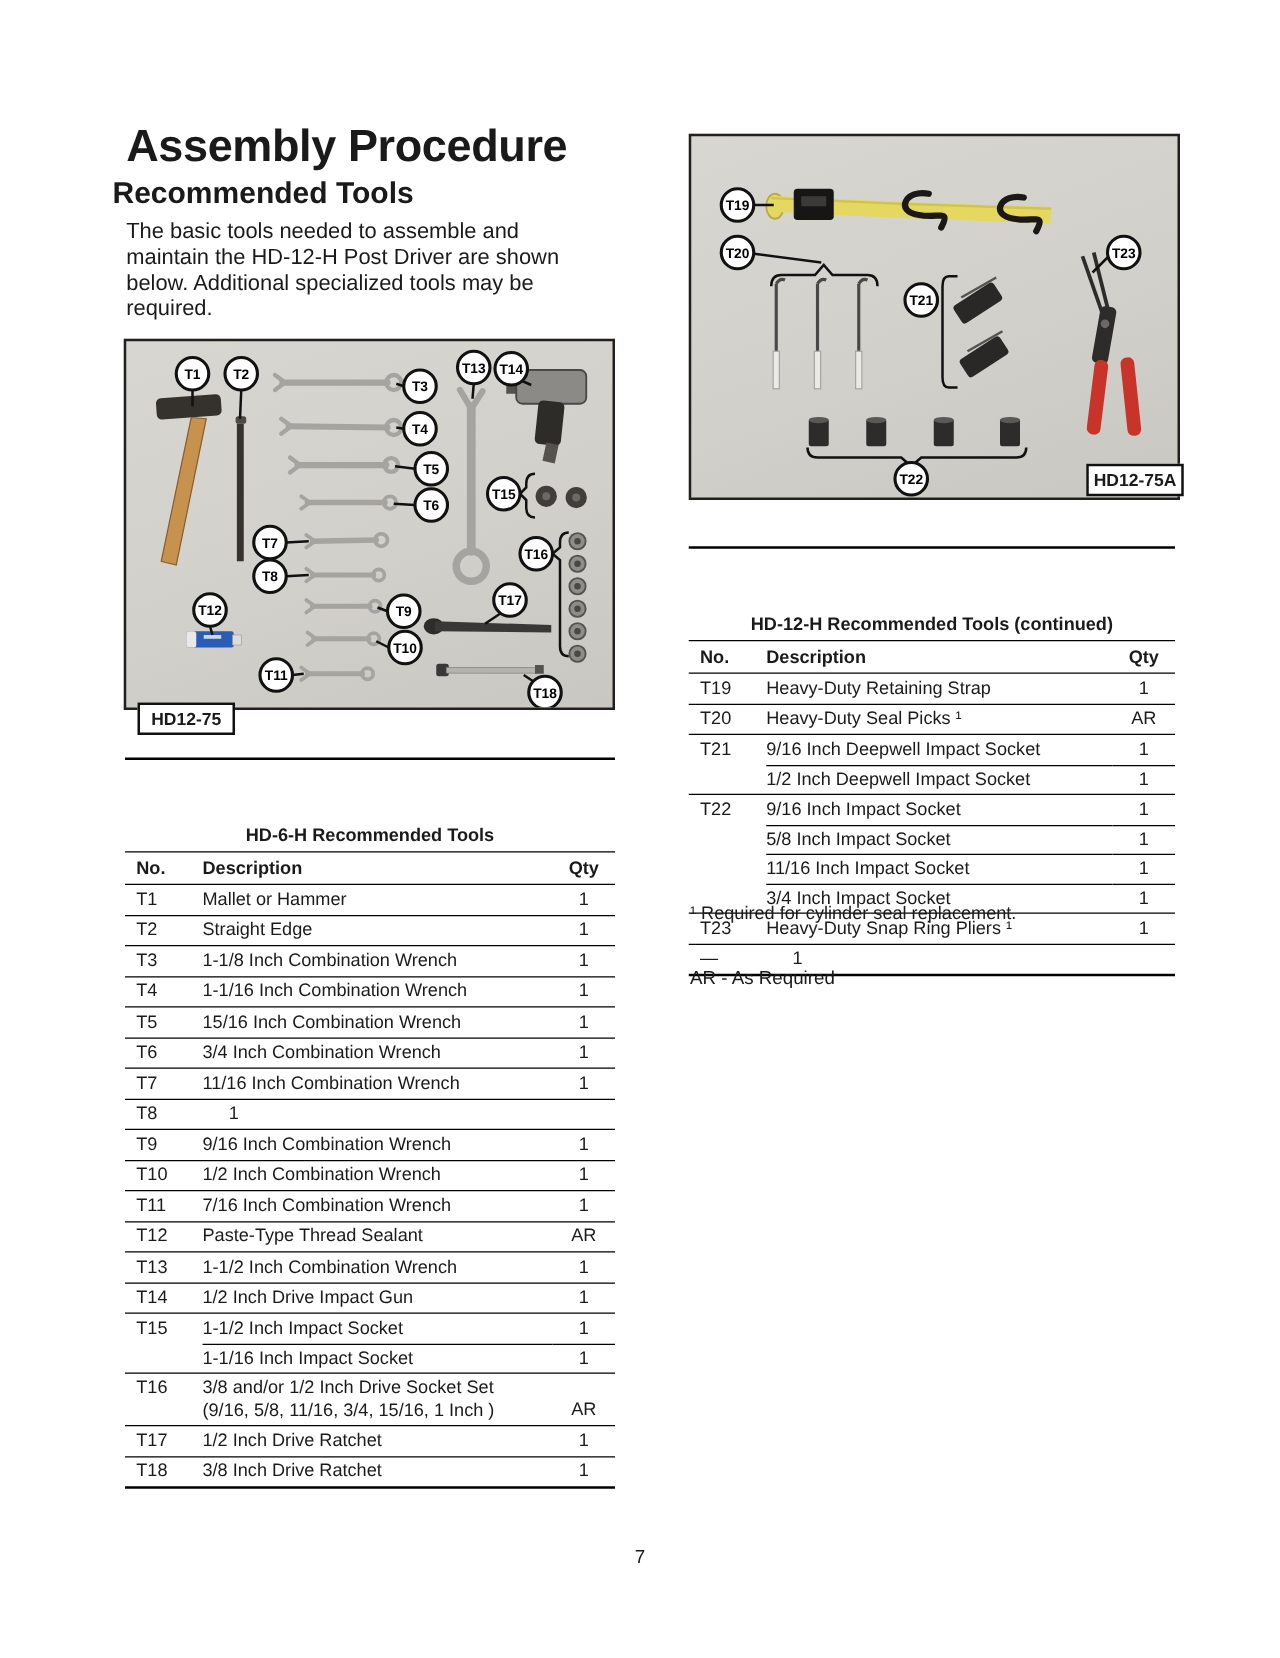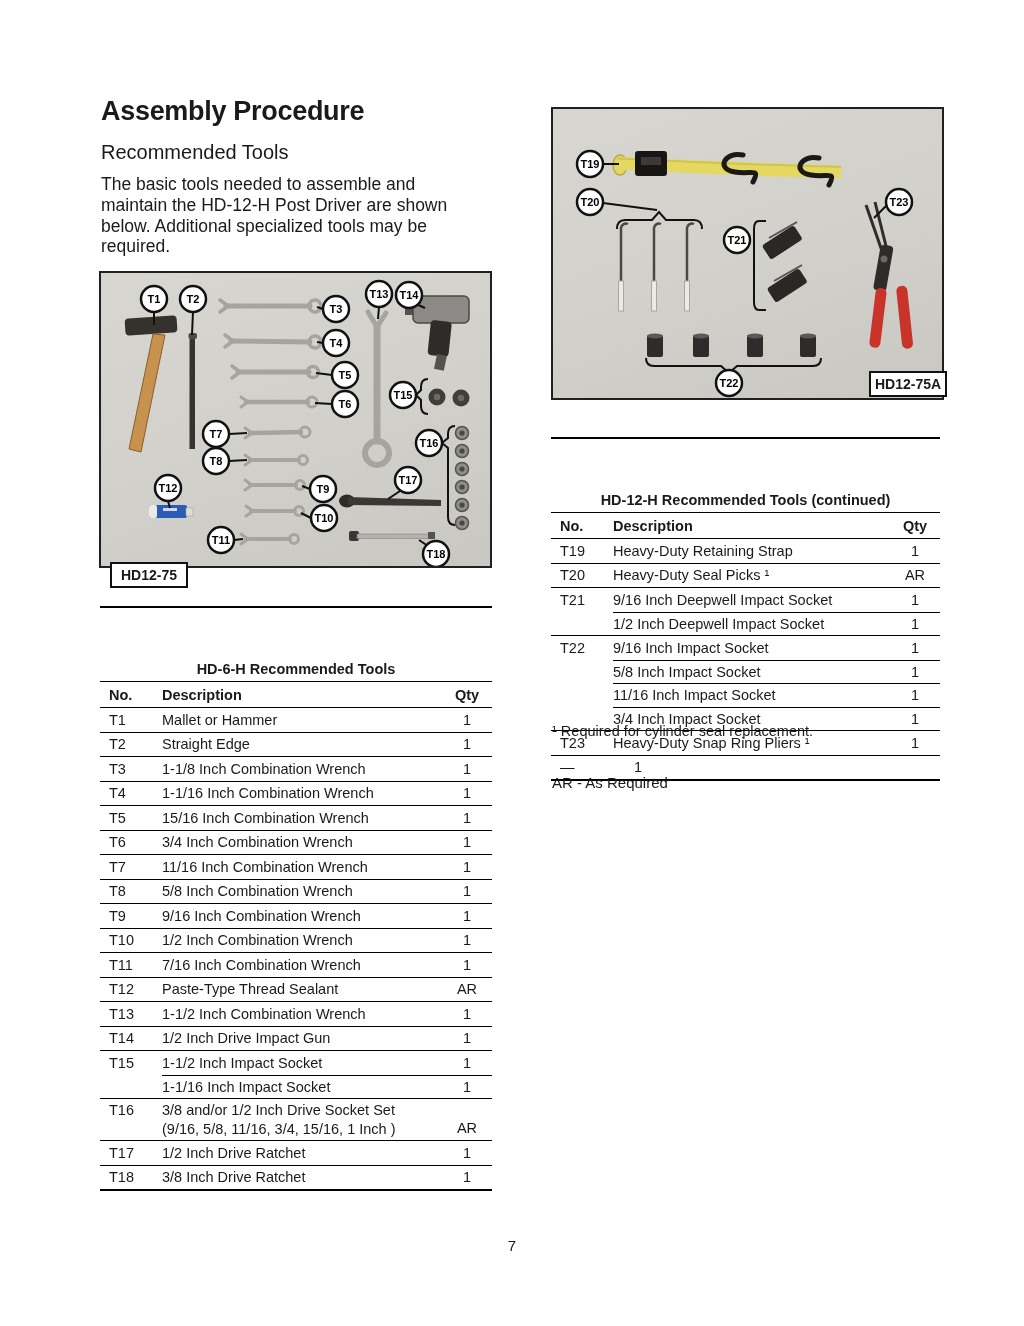--- a/index.html
+++ b/index.html
@@ -1,19 +1,19 @@
 <!DOCTYPE html>
 <html><head>
 <meta charset="utf-8">
 <style>
   html,body{margin:0;padding:0;background:#ffffff;}
   .page{position:relative;width:1024px;height:1326px;background:#ffffff;
         font-family:"Liberation Sans", sans-serif;color:#1a1a1a;overflow:hidden;}
-  .h1{position:absolute;left:101px;top:96px;font-size:27px;font-weight:bold;letter-spacing:-0.3px;}
-  .h2{position:absolute;left:101px;top:141px;font-size:20px;font-weight:normal;}
+  .h1{position:absolute;left:101px;top:96px;font-size:36px;font-weight:bold;letter-spacing:-0.3px;}
+  .h2{position:absolute;left:90px;top:141px;font-size:24px;font-weight:bold;}
   .intro{position:absolute;left:101px;top:174px;width:374px;font-size:17.5px;line-height:20.8px;}
   .photo{position:absolute;background:#d4d2cd;border:2px solid #22201e;box-sizing:border-box;
          background-image:linear-gradient(160deg,#d8d6d1 0%,#d2d0cb 55%,#c9c7c2 100%);}
   .photo svg{display:block;width:100%;height:100%;}
   .photo-id{position:absolute;background:#ffffff;border:2px solid #111;font-size:14px;font-weight:bold;
             display:flex;align-items:center;justify-content:center;}
   .rtable{position:absolute;border-top:2px solid #000;border-bottom:2px solid #000;
           font-size:14.5px;box-sizing:border-box;}
   .t-title{height:25px;display:flex;align-items:center;justify-content:center;
            font-weight:bold;border-bottom:1.5px solid #000;margin-top:48px;}
@@ -389,21 +389,20 @@
         <div class="c c-desc">3/4 Inch Combination Wrench</div>
         <div class="c c-qty">1</div>
       </div>
     <div class="t-row">
         <div class="c c-no">T7</div>
         <div class="c c-desc">11/16 Inch Combination Wrench</div>
         <div class="c c-qty">1</div>
       </div>
     <div class="t-row">
         <div class="c c-no">T8</div>
-        <div class="c c-desc">5/8 Inch Combination Wrench</div>
         <div class="c c-qty">1</div>
       </div>
     <div class="t-row">
         <div class="c c-no">T9</div>
         <div class="c c-desc">9/16 Inch Combination Wrench</div>
         <div class="c c-qty">1</div>
       </div>
     <div class="t-row">
         <div class="c c-no">T10</div>
         <div class="c c-desc">1/2 Inch Combination Wrench</div>

